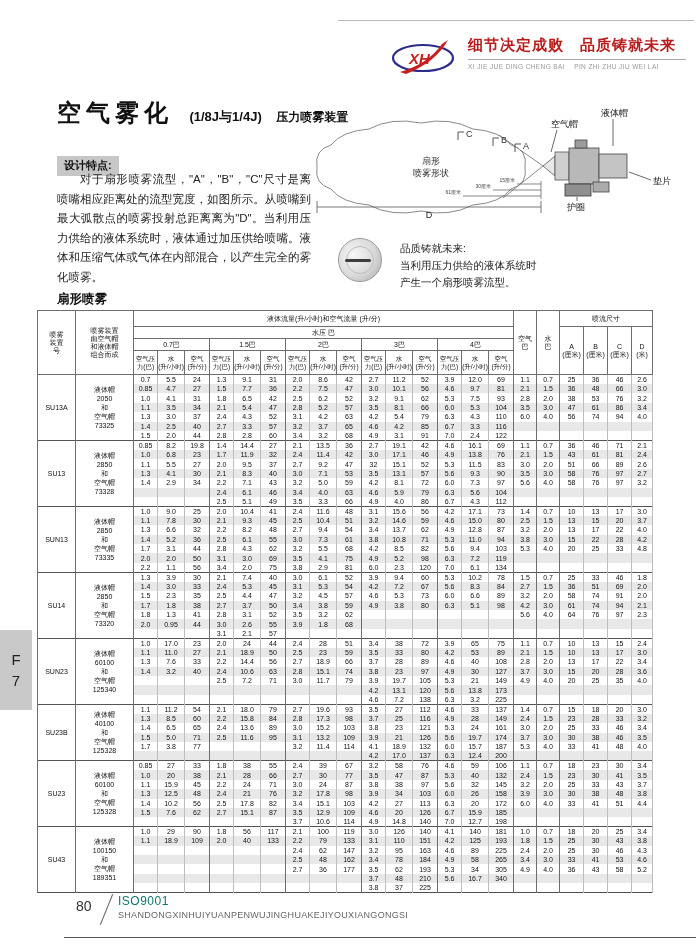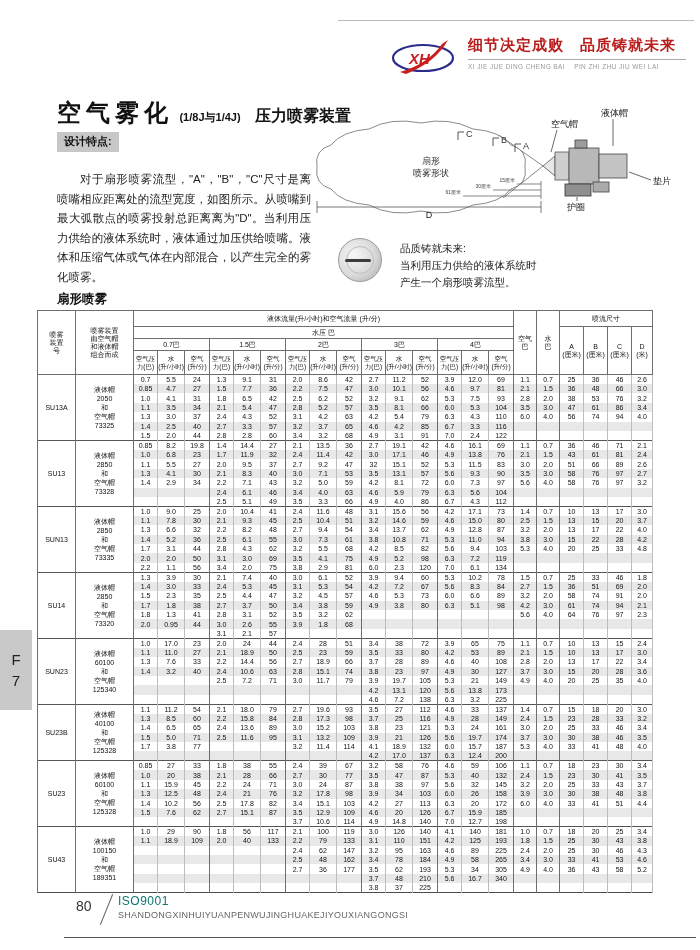--- a/index.html
+++ b/index.html
@@ -11,25 +11,25 @@
   #top-rule { top:20px; left:338px; width:356px; height:1px; background:#b9b9b9; }
   #logo { top:34px; left:390px; }
   #slogan-block { top:36px; left:468px; width:224px; }
   #slogan-cn { font-size:15px; font-weight:bold; color:#b91c1c; letter-spacing:1px; white-space:nowrap; }
   #slogan-rule { margin-top:4px; width:218px; height:1px; background:#aaa; }
   #slogan-py { margin-top:3px; font-size:6.5px; color:#9a9a9a; letter-spacing:.4px; white-space:nowrap; }
 
   
   #title-block { top:97px; left:57px; white-space:nowrap; }
   #title-main { font-size:24px; font-weight:bold; letter-spacing:5px; display:inline; }
-  #title-sub  { font-size:11px; font-weight:bold; display:inline; margin-left:2px; }
-  #title-tail { font-size:16px; font-weight:bold; display:inline; margin-left:10px; }
+  #title-sub  { font-size:13px; font-weight:bold; display:inline; margin-left:12px; }
+  #title-tail { font-size:12px; font-weight:bold; display:inline; margin-left:10px; }
 
   
-  #design-label { top:132px; left:57px; background:#c7c7c7; font-size:11px; font-weight:bold; padding:2px 7px 3px; }
+  #design-label { top:156px; left:57px; background:#c7c7c7; font-size:11px; font-weight:bold; padding:2px 7px 3px; }
   #design-text { top:170px; left:57px; width:254px; font-size:11.5px; line-height:19.5px; text-align:justify; text-indent:2em; color:#222; }
 
   
   #diagram { top:104px; left:303px; }
   #aircap-row { top:238px; left:338px; display:flex; align-items:flex-start; }
   #aircap-photo { width:44px; height:44px; border-radius:50%; background:radial-gradient(circle at 35% 38%, #f7f7f7 0%, #d9d9d9 55%, #a8a8a8 100%); border:1px solid #9a9a9a; position:relative; }
   #aircap-photo .slot { position:absolute; left:6px; top:20px; width:26px; height:3px; background:#3c3c3c; border-radius:2px; }
   #aircap-photo .ring { position:absolute; left:7px; top:7px; width:28px; height:28px; border-radius:50%; border:1px solid #bdbdbd; }
   #aircap-caption { margin-left:18px; font-size:10.5px; line-height:17px; color:#222; padding-top:2px; }
 

